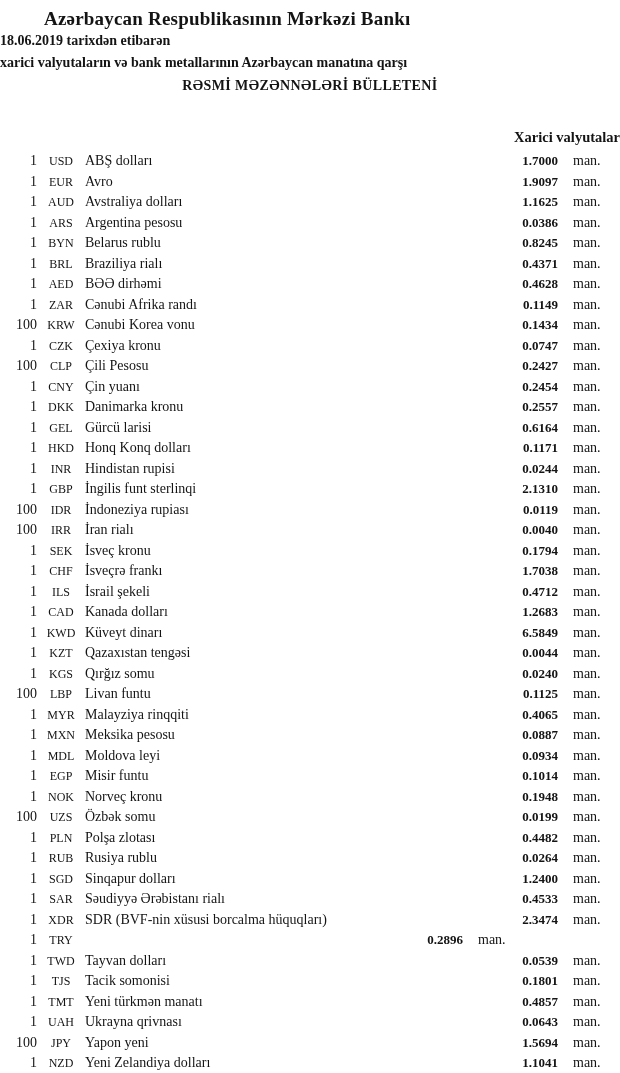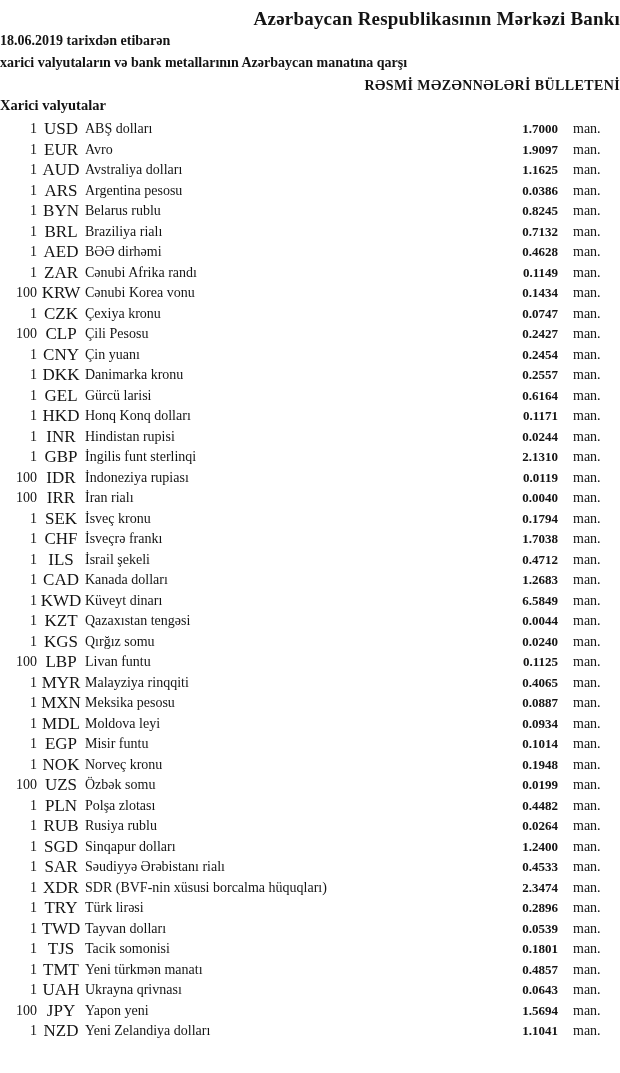--- a/index.html
+++ b/index.html
@@ -10,48 +10,49 @@
   body {
     width: 620px; height: 1073px;
     overflow: hidden;
     font-family: "Liberation Serif", serif;
     color: #141414;
   }
   .page { padding-top: 8px; }
 
   .bank-title {
     font-size: 19px; font-weight: bold;
-    text-align: right; line-height: 22px;
+    text-align: left; line-height: 22px;
     letter-spacing: 0.2px;
+    padding-left: 44px;
   }
   .head-line {
     font-size: 14px; font-weight: bold;
     line-height: 22px;
   }
   .bulletin-line {
     font-size: 14px; font-weight: bold;
-    text-align: right; line-height: 23px;
+    text-align: center; line-height: 23px;
     letter-spacing: 0.4px;
   }
   .section-title {
     font-size: 14.5px; font-weight: bold;
-    text-align: left;
-    line-height: 16px;
+    text-align: right;
+    margin-top: 32px; line-height: 16px;
   }
 
   .rates-table { margin-top: 6px; }
   .rate-row {
     display: grid;
     grid-template-columns: 37px 48px 1fr 95px 62px;
     height: 20.5px; line-height: 20.5px;
     font-size: 14px;
     white-space: nowrap;
   }
   .col-qty  { text-align: right; }
-  .col-code { text-align: center; font-size: 17px; }
+  .col-code { text-align: center; font-size: 12px; }
   .col-name { text-align: left; }
   .col-rate {
     text-align: right;
     font-weight: bold; 
     font-size: 13px;
   }
   .col-unit { text-align: left; padding-left: 15px; }
 </style>
 </head>
 <body>
@@ -104,21 +105,21 @@
         <span class="col-code">BYN</span>
         <span class="col-name">Belarus rublu</span>
         <span class="col-rate">0.8245</span>
         <span class="col-unit">man.</span>
       </div>
 
       <div class="rate-row">
         <span class="col-qty">1</span>
         <span class="col-code">BRL</span>
         <span class="col-name">Braziliya rialı</span>
-        <span class="col-rate">0.7132</span>
+        <span class="col-rate">0.4371</span>
         <span class="col-unit">man.</span>
       </div>
 
       <div class="rate-row">
         <span class="col-qty">1</span>
         <span class="col-code">AED</span>
         <span class="col-name">BƏƏ dirhəmi</span>
         <span class="col-rate">0.4628</span>
         <span class="col-unit">man.</span>
       </div>
@@ -367,21 +368,20 @@
         <span class="col-qty">1</span>
         <span class="col-code">XDR</span>
         <span class="col-name">SDR (BVF-nin xüsusi borcalma hüquqları)</span>
         <span class="col-rate">2.3474</span>
         <span class="col-unit">man.</span>
       </div>
 
       <div class="rate-row">
         <span class="col-qty">1</span>
         <span class="col-code">TRY</span>
-        <span class="col-name">Türk lirəsi</span>
         <span class="col-rate">0.2896</span>
         <span class="col-unit">man.</span>
       </div>
 
       <div class="rate-row">
         <span class="col-qty">1</span>
         <span class="col-code">TWD</span>
         <span class="col-name">Tayvan dolları</span>
         <span class="col-rate">0.0539</span>
         <span class="col-unit">man.</span>

